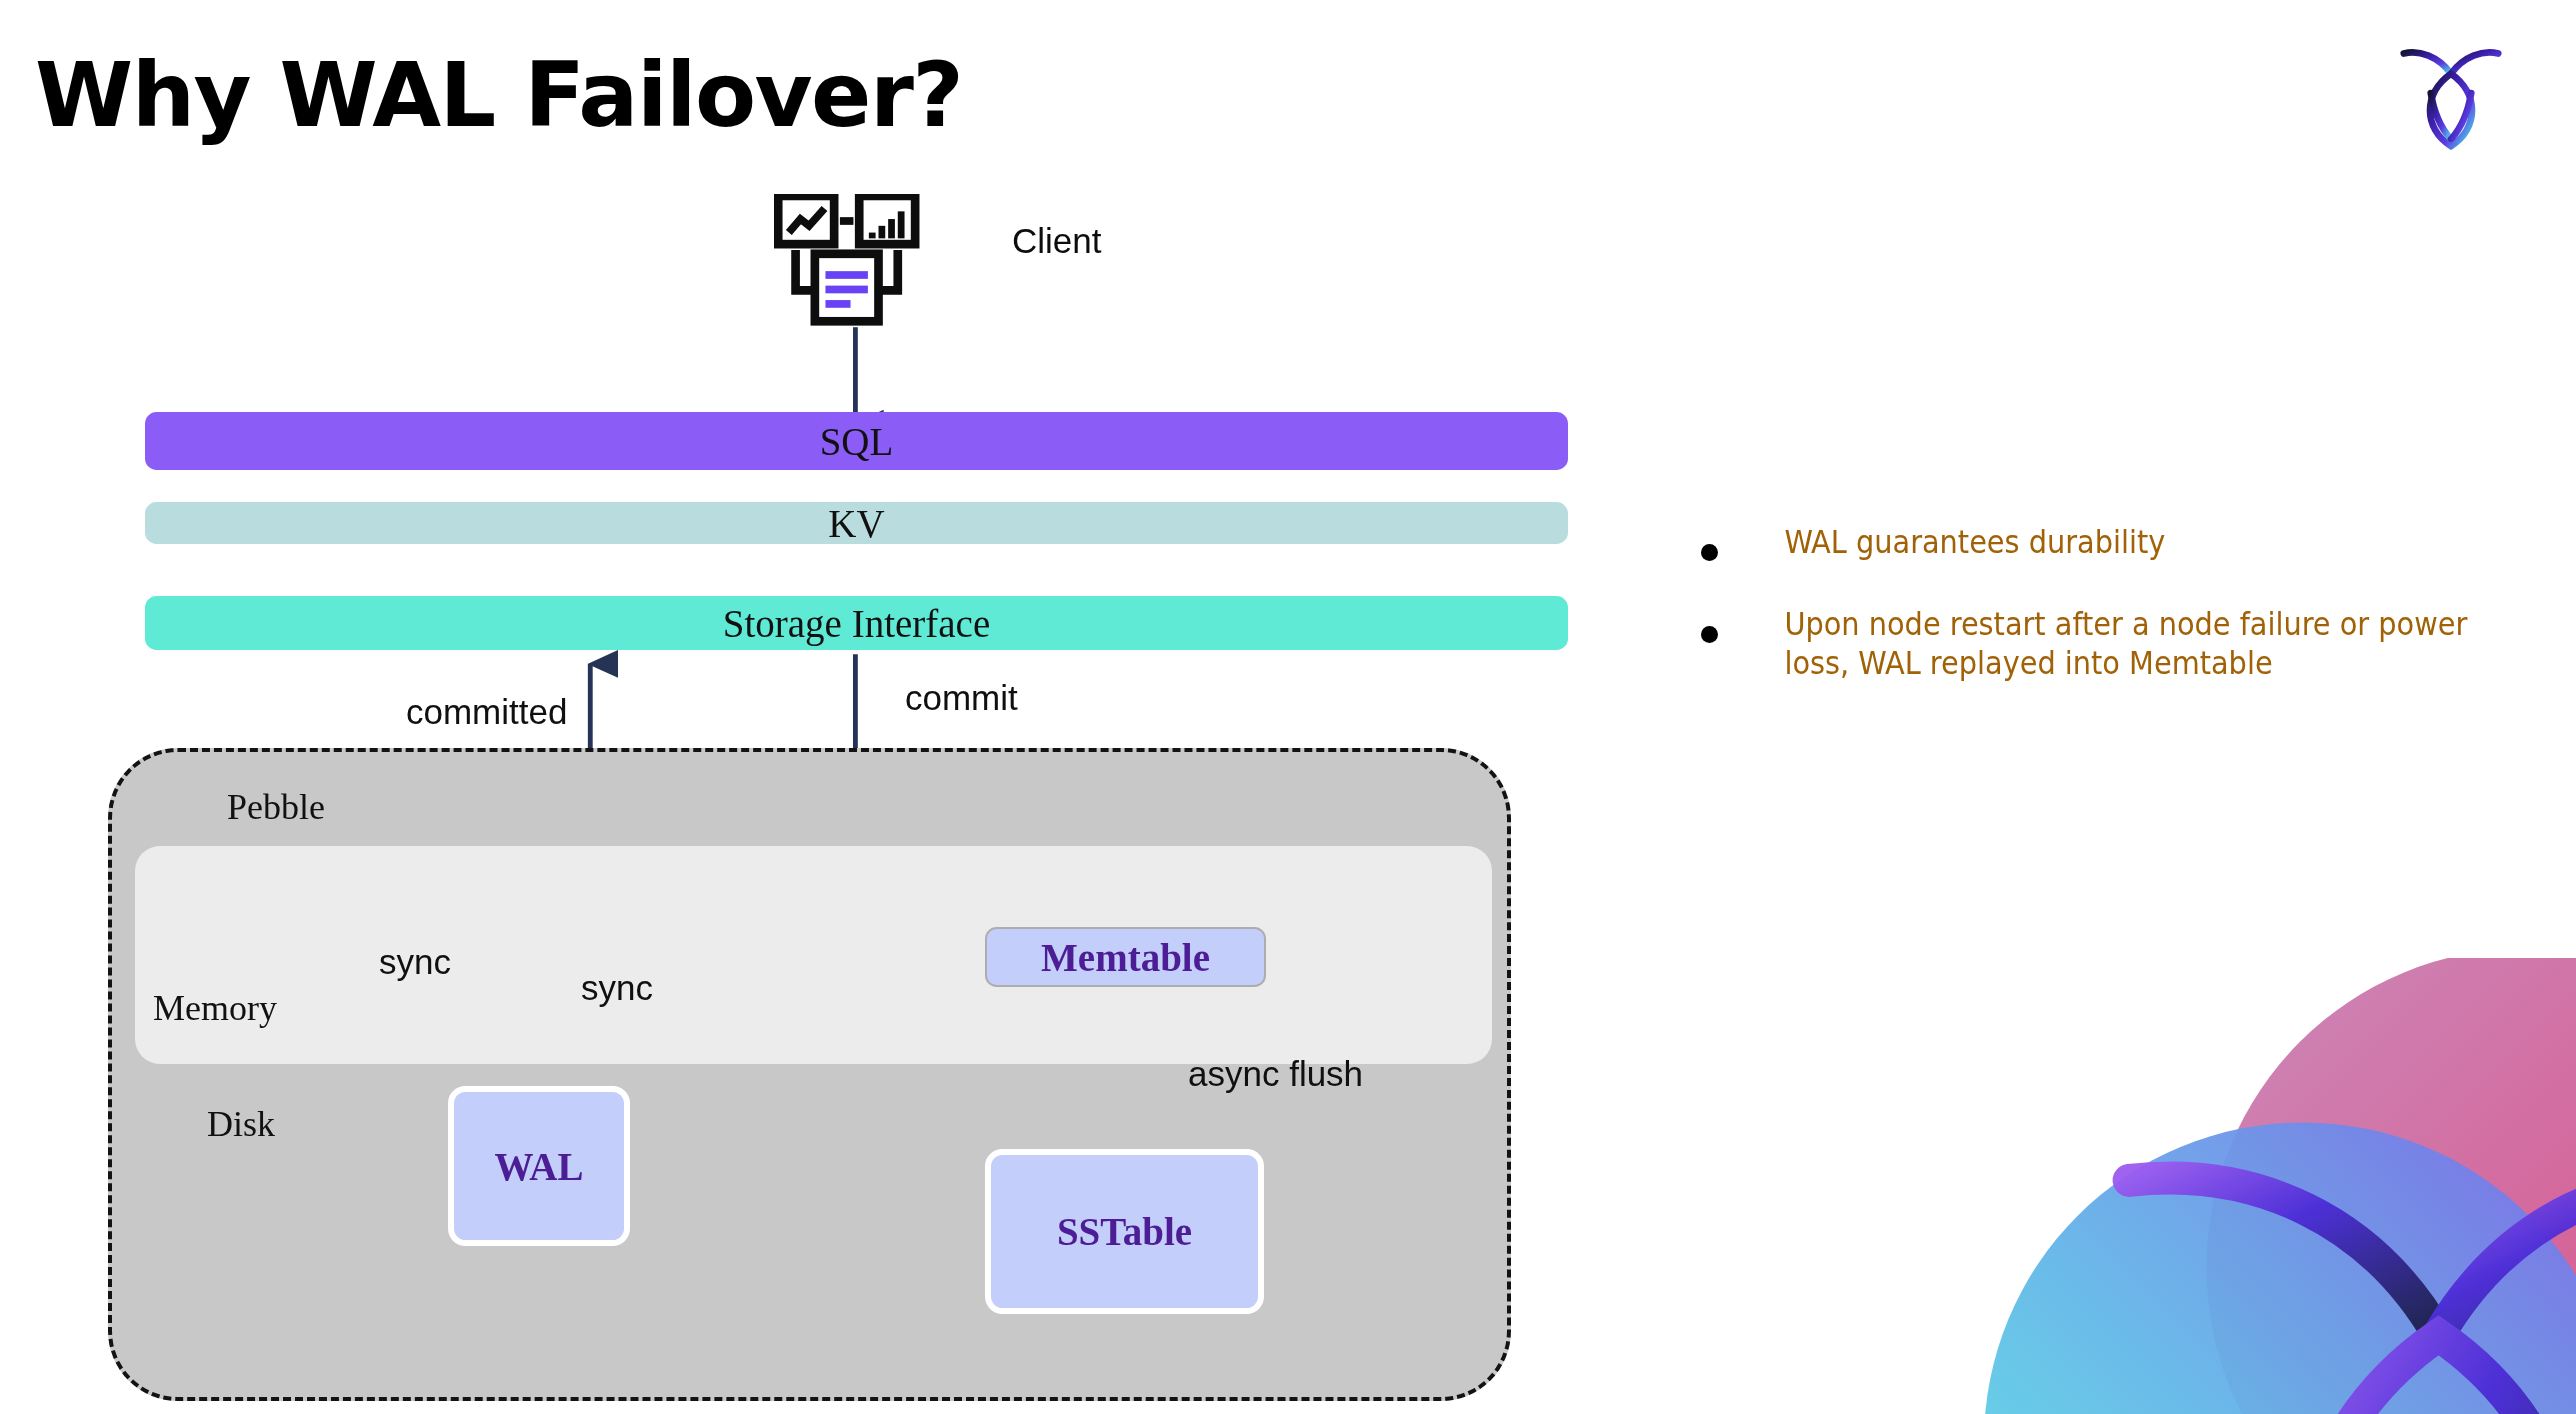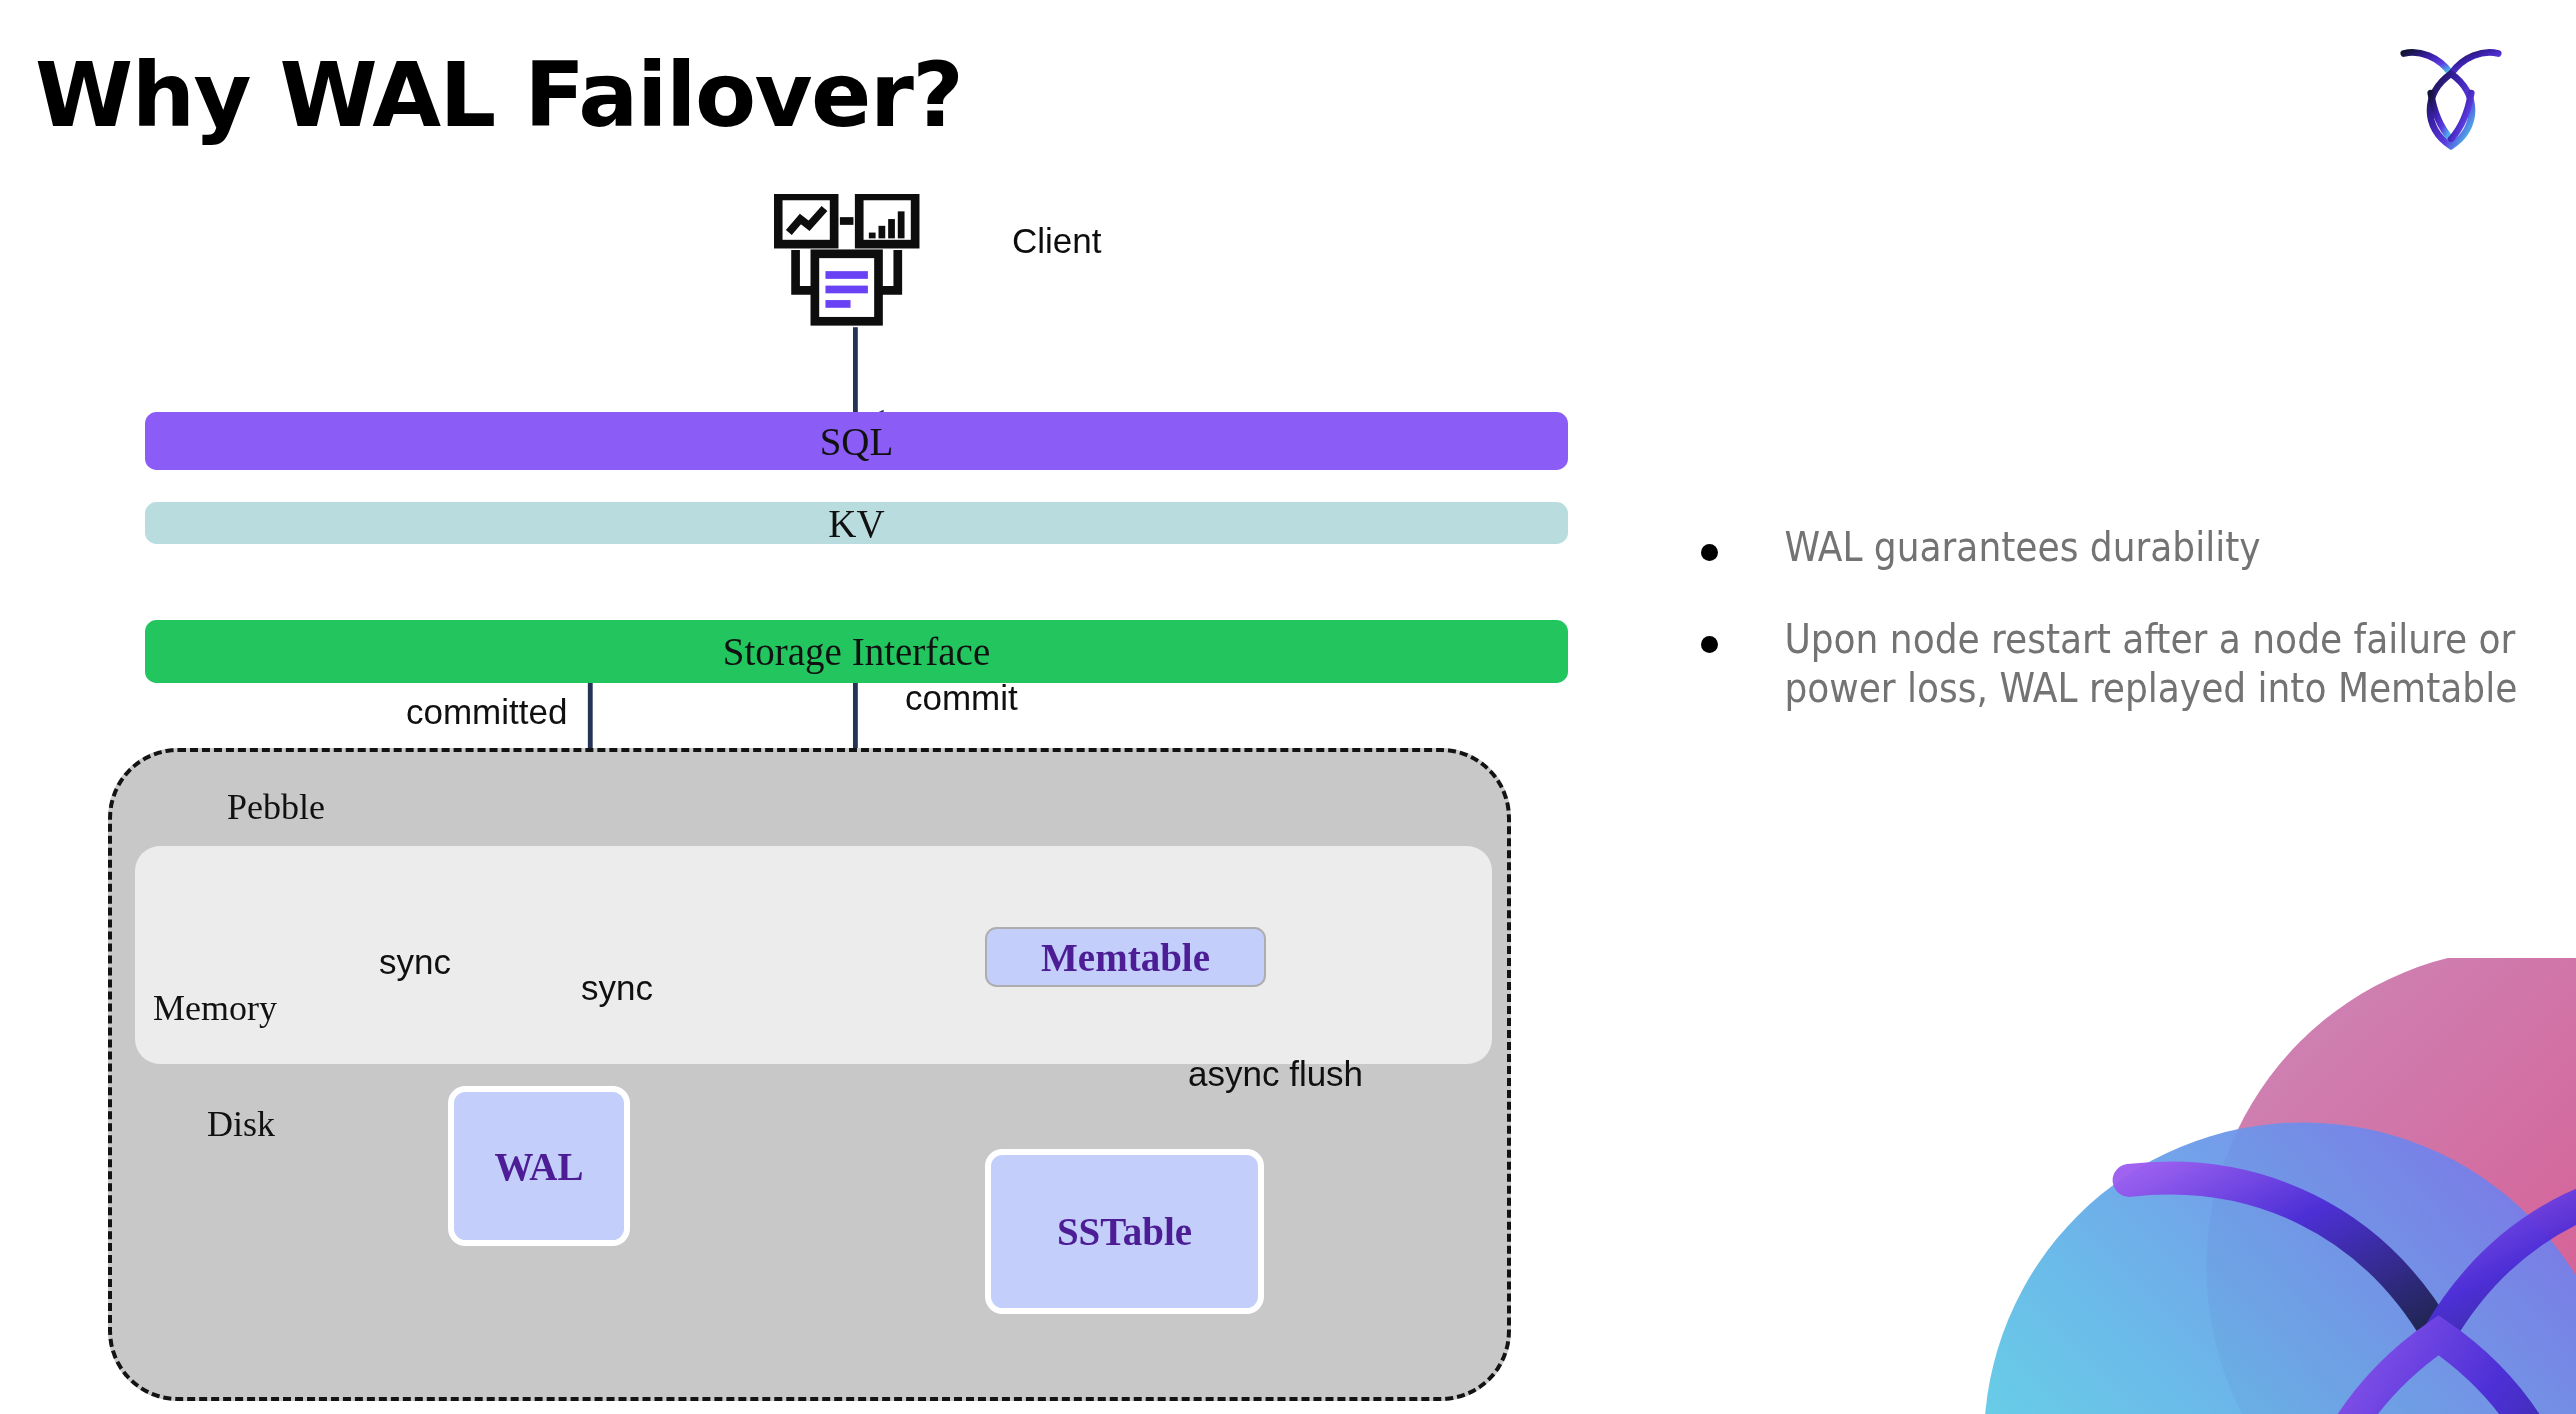--- a/index.html
+++ b/index.html
@@ -83,21 +83,21 @@
     border-radius: 11.6px;
     display: flex;
     align-items: center;
     justify-content: center;
     font-family: "Liberation Serif", serif;
     font-size: 39px;
     color: #111111;
   }
   #layer-sql  { top: 412px; height: 58px; background: #8b5cf6; }
   #layer-kv   { top: 502px; height: 42px; background: #B9DCDE; text-align: right; }
-  #layer-si   { top: 620px; height: 63px; background: #22c55e; }
+  #layer-si   { top: 596px; height: 54px; background: #5eead4; }
 
   
   #pebble-container {
     position: absolute;
     left: 108px;
     top: 748px;
     width: 1403px;
     height: 653px;
     border: 4.8px dashed #131313;
     border-radius: 70px;
@@ -182,23 +182,23 @@
     flex: 0 0 auto;
     width: 17.4px;
     height: 17.4px;
     border-radius: 50%;
     background: #000000;
     margin-top: 21px;
     margin-right: 66px;
   }
   .bullet-text {
     font-family: "DejaVu Sans Condensed", "Liberation Sans", sans-serif;
-    font-size: 40px;
+    font-size: 32px;
     line-height: 1.22;
-    color: #737373;
+    color: #a16207;
   }
 </style>
 </head>
 <body>
 
 <div id="slide-title">Why WAL Failover?</div>
 
 <div id="brand-logo">
   <svg viewBox="0 0 110 118" width="106" height="114">
     <defs>

